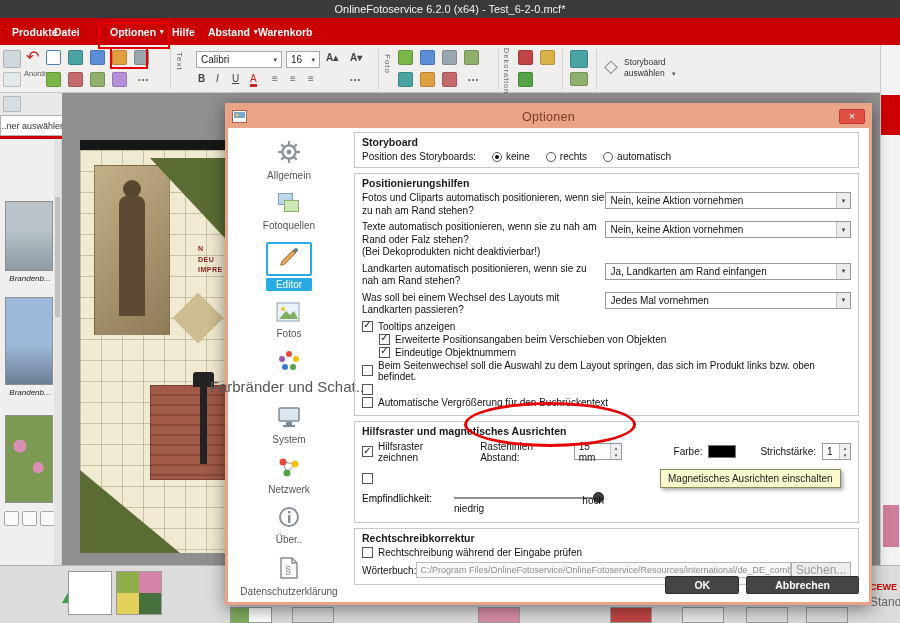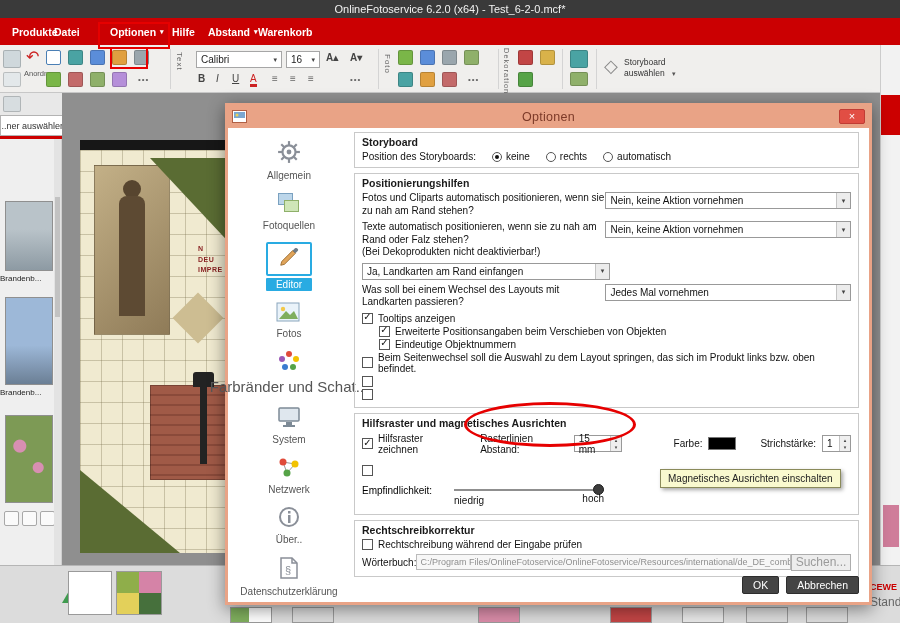--- a/index.html
+++ b/index.html
@@ -28,22 +28,22 @@
   .tglyph { position:absolute; font-size:10px; color:#444; }
   .more { position:absolute; font-size:8px; color:#666; letter-spacing:1px; }
 
   
   .chooser { left:0; top:115px; width:64px; height:21px; background:#fff; border:1px solid #b3b3b3;
              font-size:9px; color:#333; display:flex; align-items:center; justify-content:center;
              overflow:hidden; white-space:nowrap; }
   .redline { left:0; top:136px; width:67px; height:3px; background:#cc0000; }
   .leftpanel { left:0; top:139px; width:62px; height:426px; background:#efefef; border-right:1px solid #cfcfcf; }
   .thumb { position:absolute; left:5px; width:48px; border:1px solid #8f8f8f; }
-  .thumb-cap { position:absolute; left:0; width:60px; font-size:8px; color:#222; 
-               white-space:nowrap; overflow:hidden; }
+  .thumb-cap { position:absolute; left:0; width:60px; font-size:8px; color:#222; text-align:center;
+               white-space:nowrap; overflow:hidden;font-style:italic; }
   .panel-btn { position:absolute; width:15px; height:15px; background:#fafafa; border:1px solid #a8a8a8; border-radius:2px; }
   .lp-scroll { position:absolute; right:0; top:0; width:7px; height:426px; background:#e3e3e3; }
   .lp-thumbtrack { position:absolute; right:1px; top:58px; width:5px; height:120px; background:#c2c2c2; }
 
   
   .canvas { left:62px; top:93px; width:818px; height:472px; background:#8f8f8f; overflow:hidden; }
   .page-band { position:absolute; left:18px; top:47px; width:562px; height:10px; background:#171717; }
   .page { position:absolute; left:18px; top:57px; width:562px; height:403px; background:#f0ead0;
           background-image:
             repeating-linear-gradient(to right, rgba(110,100,65,.30) 0 1px, transparent 1px 21px),
@@ -115,29 +115,29 @@
   .spin { height:17px; border:1px solid #999; background:#fff; display:flex; align-items:stretch; }
   .spin .val { display:flex; align-items:center; padding:0 4px; font-size:10px; }
   .spin .arrows { width:11px; border-left:1px solid #c4c4c4; display:flex; flex-direction:column; }
   .spin .arrows span { flex:1; font-size:5px; color:#444; display:flex; align-items:center; justify-content:center; background:#efefef; }
   .swatch { width:30px; height:13px; background:#000; border:1px solid #777; margin-left:6px; }
   .slider-wrap { position:relative; width:150px; height:28px; margin-left:10px; }
   .slider-track { position:absolute; left:0; right:0; top:8px; height:2px; background:#8f8f8f; }
   .slider-handle { position:absolute; right:0; top:3px; width:11px; height:11px; border-radius:50%;
                    background:#3d3d3d; border:1px solid #202020; }
   .slider-min { position:absolute; left:0; top:14px; font-size:10px; color:#111; }
-  .slider-max { position:absolute; right:0; top:12px; font-size:10px; color:#111; }
+  .slider-max { position:absolute; right:0; top:6px; font-size:10px; color:#111; }
   .dict-row { display:flex; align-items:center; gap:0; margin-top:4px; font-size:10px; color:#111; }
   .dict-field { flex:1; height:16px; border:1px solid #bbb; background:#f7f7f7; color:#8f8f8f; font-size:9px;
                 padding:0 3px; white-space:nowrap; overflow:hidden; display:flex; align-items:center; }
   .btn-gray { width:60px; height:17px; border:1px solid #adadad; background:#ededed; color:#9a9a9a;
               font-size:12px; display:flex; align-items:center; justify-content:center; }
   .btnrow { position:absolute; right:10px; bottom:8px; display:flex; gap:7px; }
-  .btn-dark { height:18px; padding:0 10px; background:#454545; border:1px solid #2d2d2d; border-radius:2px;
-              color:#fff; font-size:10.5px; display:flex; align-items:center; }
+  .btn-dark { height:18px; padding:0 28px; background:#454545; border:1px solid #2d2d2d; border-radius:2px;
+              color:#fff; font-size:10.5px; display:flex; align-items:center;font-weight:bold; }
 
   
   .tooltip { left:660px; top:469px; background:#f9f9cf; border:1px solid #8a8a5a; padding:3px 7px;
              font-size:10px; color:#222; box-shadow:2px 2px 4px rgba(0,0,0,.35); z-index:40; white-space:nowrap; }
   .anno { z-index:60; pointer-events:none; }
   .anno-rect1 { left:98px; top:22px; width:72px; height:27px; border:2px solid #e60000; }
   .anno-rect2 { left:110px; top:47px; width:38px; height:22px; border:2px solid #e60000; }
   .anno-ellipse { left:464px; top:402px; width:172px; height:45px; border:3px solid #e60000; border-radius:50%; }
 </style>
 </head>
@@ -434,20 +434,21 @@
               </span>
           </div>
           <div class="prow">
             <span class="plabel"><span>Texte automatisch positionieren, wenn sie zu nah am Rand oder Falz stehen?</span><br><span>(Bei Dekoprodukten nicht deaktivierbar!)</span></span>
             <span class="combo">
                 <span>Nein, keine Aktion vornehmen</span>
                 <span class="combo-caret">▾</span>
               </span>
           </div>
           <div class="prow">
+            <span class="plabel">Landkarten automatisch positionieren, wenn sie zu nah am Rand stehen?</span>
             <span class="combo">
                 <span>Ja, Landkarten am Rand einfangen</span>
                 <span class="combo-caret">▾</span>
               </span>
           </div>
           <div class="prow">
             <span class="plabel">Was soll bei einem Wechsel des Layouts mit Landkarten passieren?</span>
             <span class="combo">
                 <span>Jedes Mal vornehmen</span>
                 <span class="combo-caret">▾</span>
@@ -473,20 +474,21 @@
             </div>
           <div class="crow">
               <span class="cbx"></span>
               <span>Beim Seitenwechsel soll die Auswahl zu dem Layout springen, das sich im Produkt links bzw. oben befindet.</span>
             </div>
           <div class="crow">
               <span class="cbx"></span>
             </div>
           <div class="crow">
               <span class="cbx"></span>
+              <span>Automatische Vergrößerung für den Buchrückentext</span>
             </div>
         </div>
 
         <div class="grp">
           <div class="gtitle">Hilfsraster und magnetisches Ausrichten</div>
           <div class="grid-row1">
             <span class="crow" style="margin:0">
                 <span class="cbx">
                   <span class="mark">✓</span>
                 </span>

